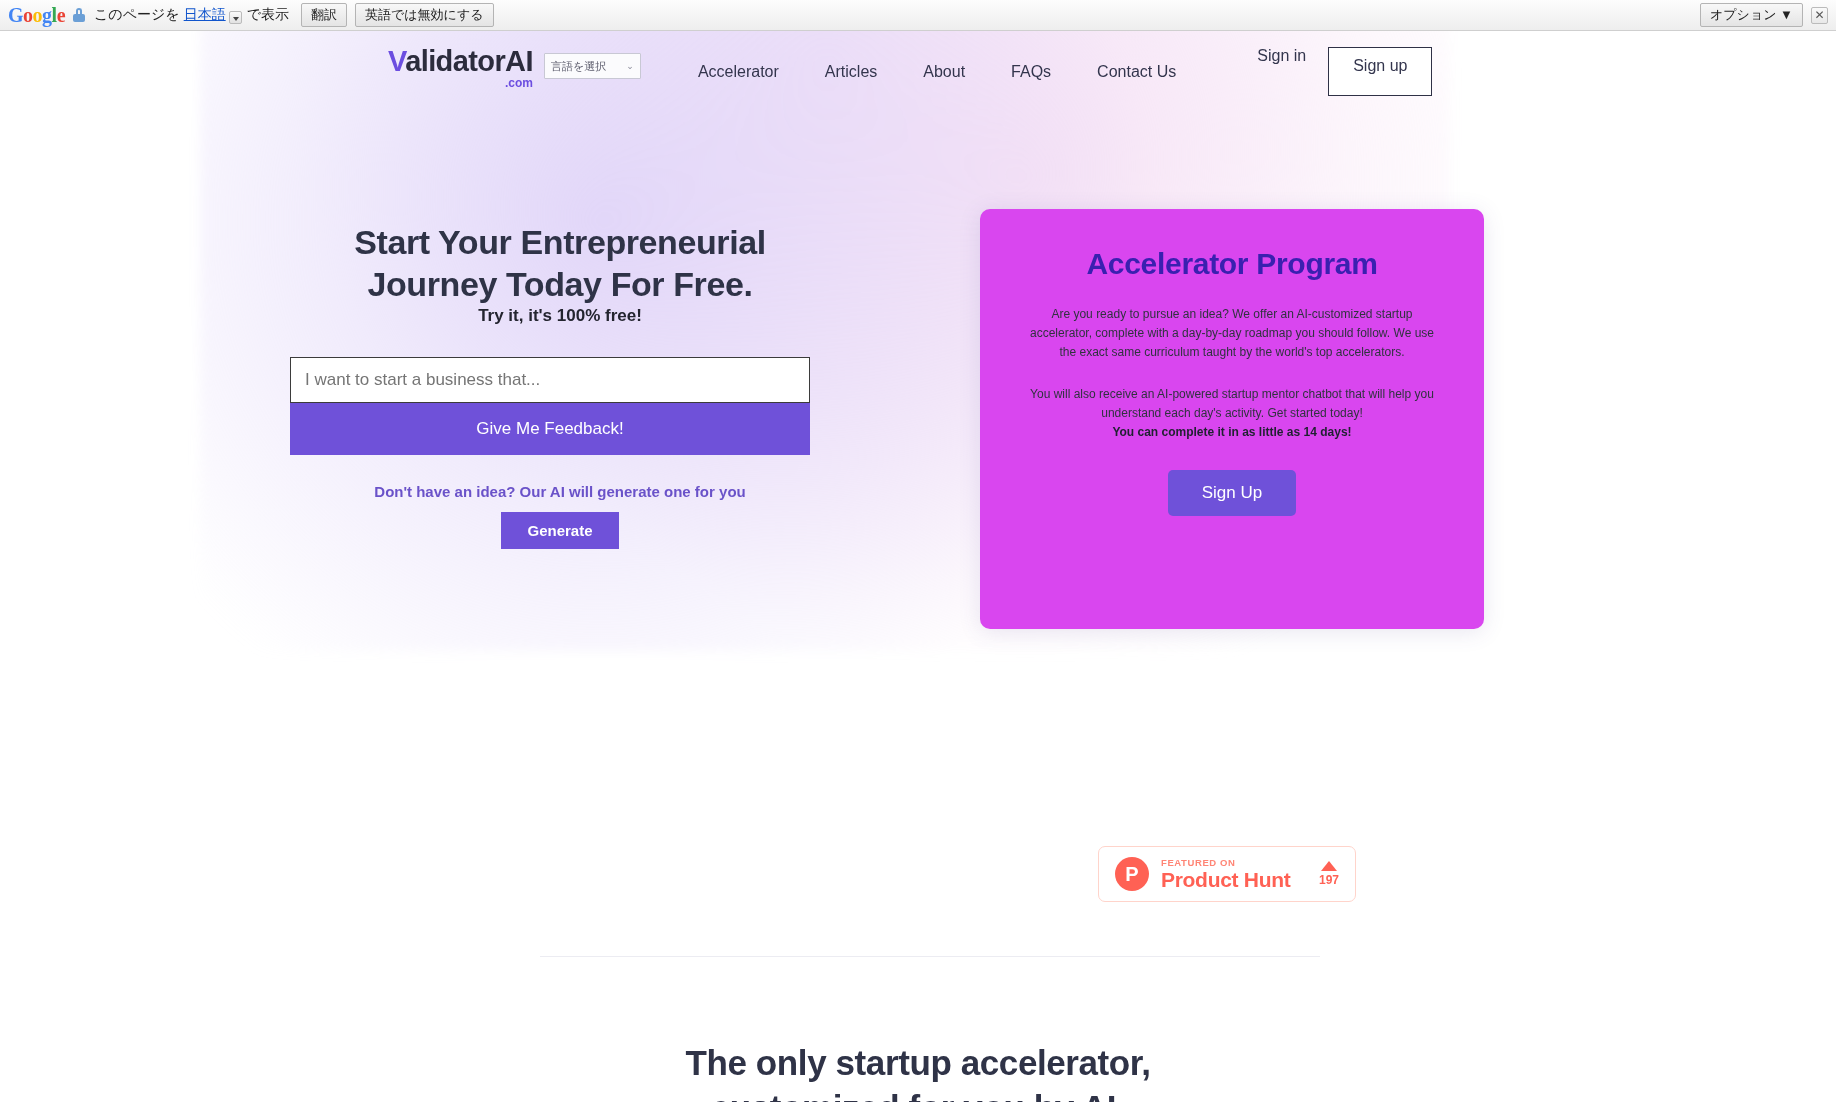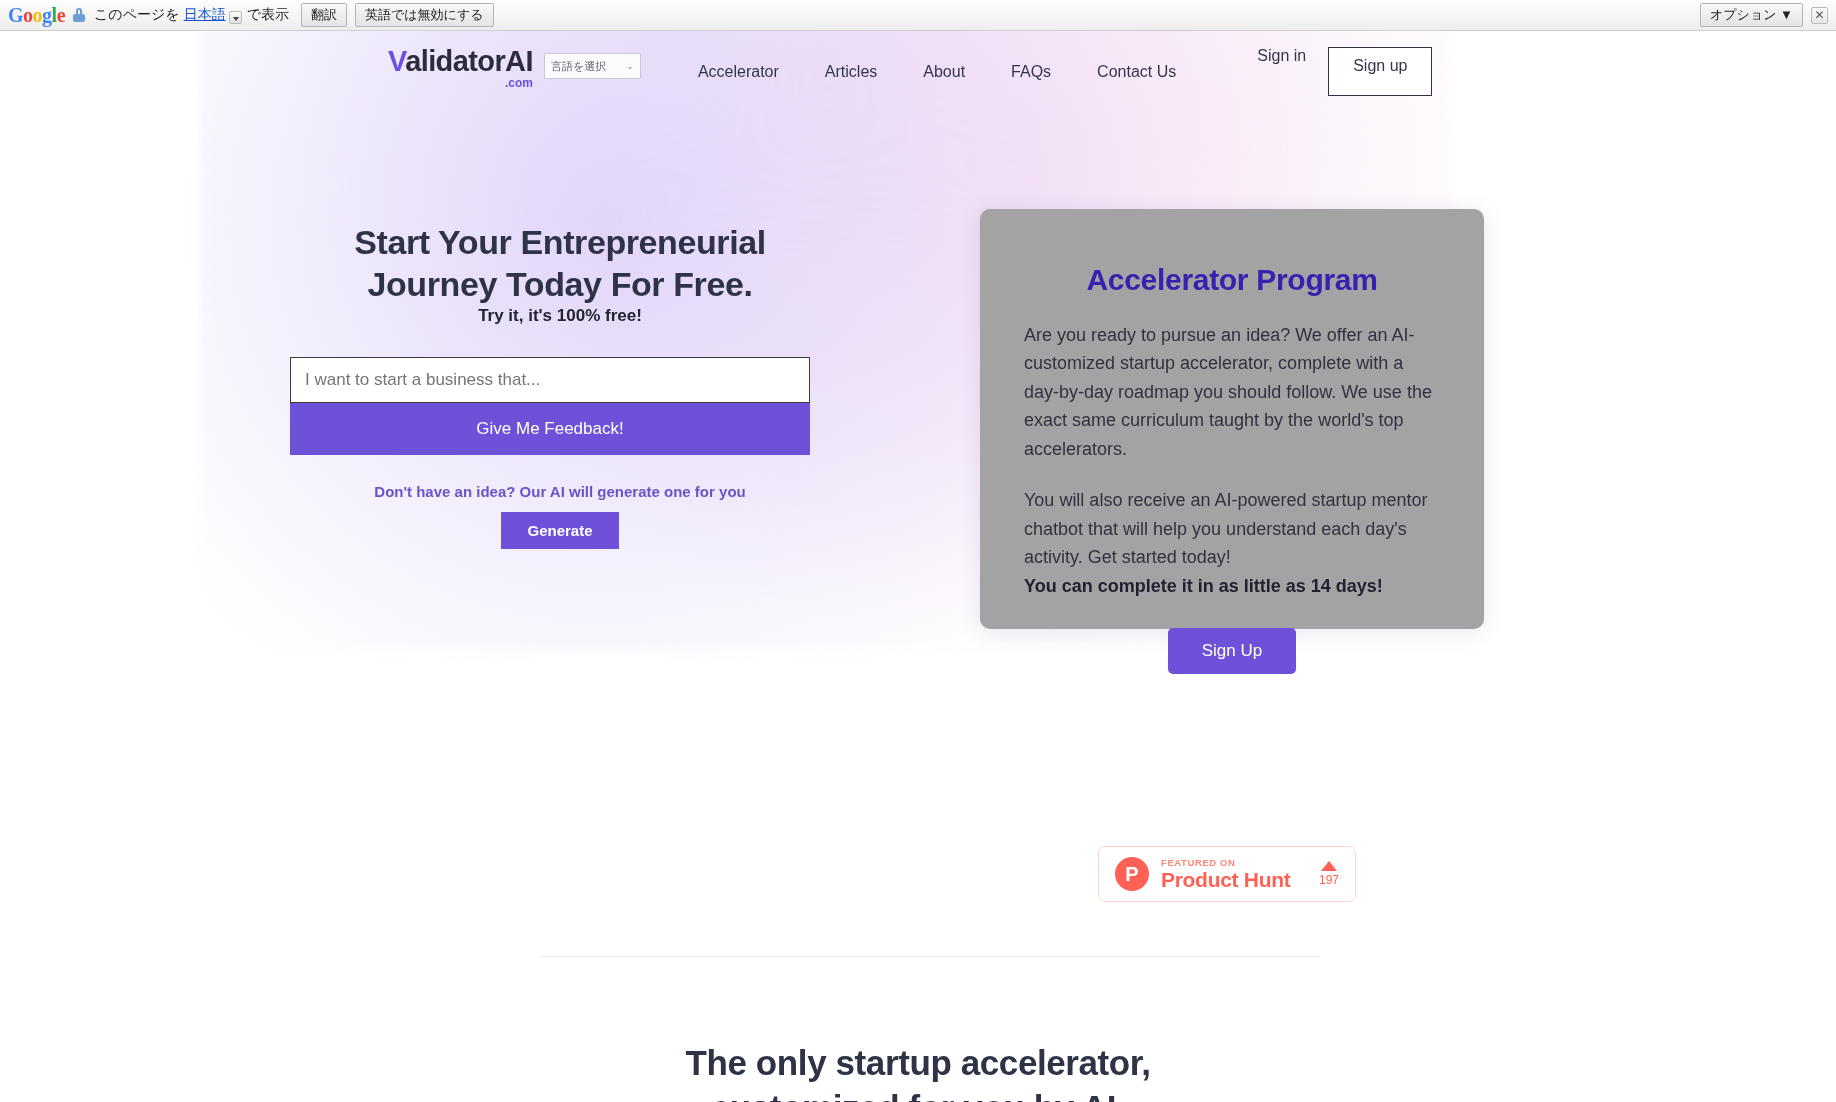--- a/index.html
+++ b/index.html
@@ -181,35 +181,35 @@
     padding: 10px 26px;
     font-family: "Liberation Sans", sans-serif;
     cursor: pointer;
   }
 
   
   #accel-card {
     position: absolute;
     top: 178px; left: 980px;
     width: 504px; height: 420px;
-    background: #a3a3a3;
+    background: #d946ef;
     border-radius: 10px;
     box-shadow: 0 3px 22px rgba(80,60,140,0.13);
     z-index: 10;
-    padding: 54px 44px;
+    padding: 38px 44px;
     text-align: center;
   }
   #accel-title {
     font-size: 30px; font-weight: 700; color: #3a20b0;
     letter-spacing: -0.3px;
   }
   .accel-para {
     margin-top: 24px;
-    text-align: left;
-    font-size: 18px; line-height: 1.58; color: #30323f;
+    text-align: center;
+    font-size: 12px; line-height: 1.58; color: #30323f;
   }
   .accel-para.second { margin-top: 23px; }
   .accel-bold { font-weight: 700; color: #1f2130; }
   #accel-signup {
     margin-top: 28px;
     background: #6f51d9; border: none; border-radius: 5px;
     color: #fff; font-size: 17px;
     padding: 13px 34px;
     font-family: "Liberation Sans", sans-serif;
     cursor: pointer;
@@ -248,21 +248,21 @@
   #ph-text { margin-left: 12px; text-align: left; }
   #ph-featured { font-size: 9.5px; font-weight: 700; letter-spacing: 0.6px; color: #ff8575; }
   #ph-name { font-size: 21px; font-weight: 700; color: #ff6154; line-height: 1.1; letter-spacing: -0.3px; }
   #ph-vote { margin-left: auto; text-align: center; }
   #ph-tri {
     width: 0; height: 0; margin: 0 auto 2px;
     border-left: 8px solid transparent;
     border-right: 8px solid transparent;
     border-bottom: 10px solid #ff6154;
   }
-  #ph-count { font-size: 12px; font-weight: 400; color: #ff6154; }
+  #ph-count { font-size: 12px; font-weight: 700; color: #ff6154; }
 
   
   #divider {
     position: absolute;
     top: 925px; left: 540px;
     width: 780px; height: 1px;
     background: #ececf2;
   }
 
   

